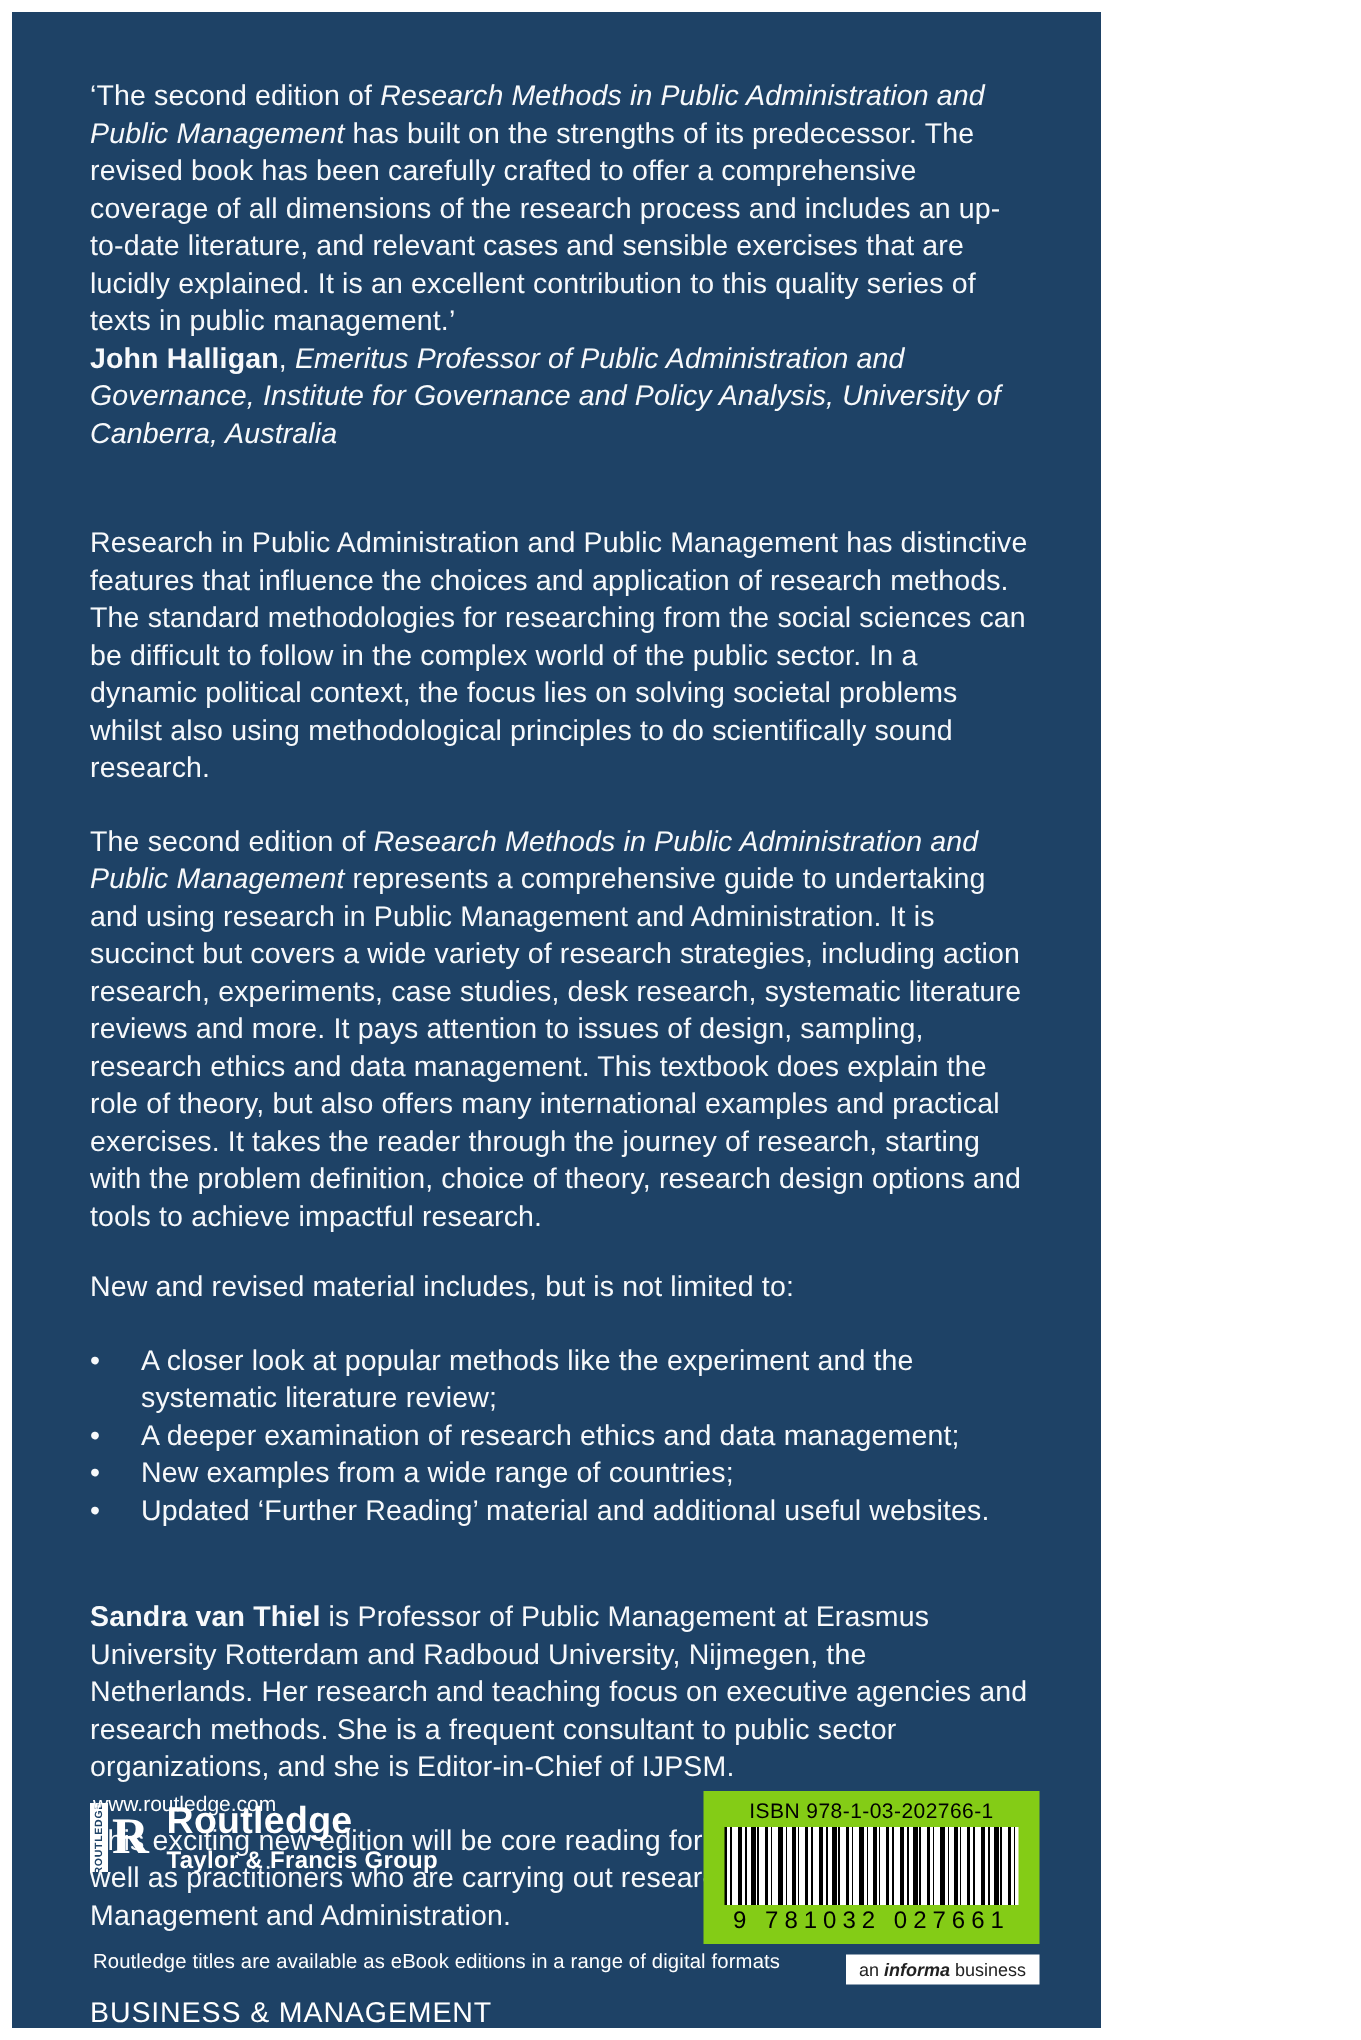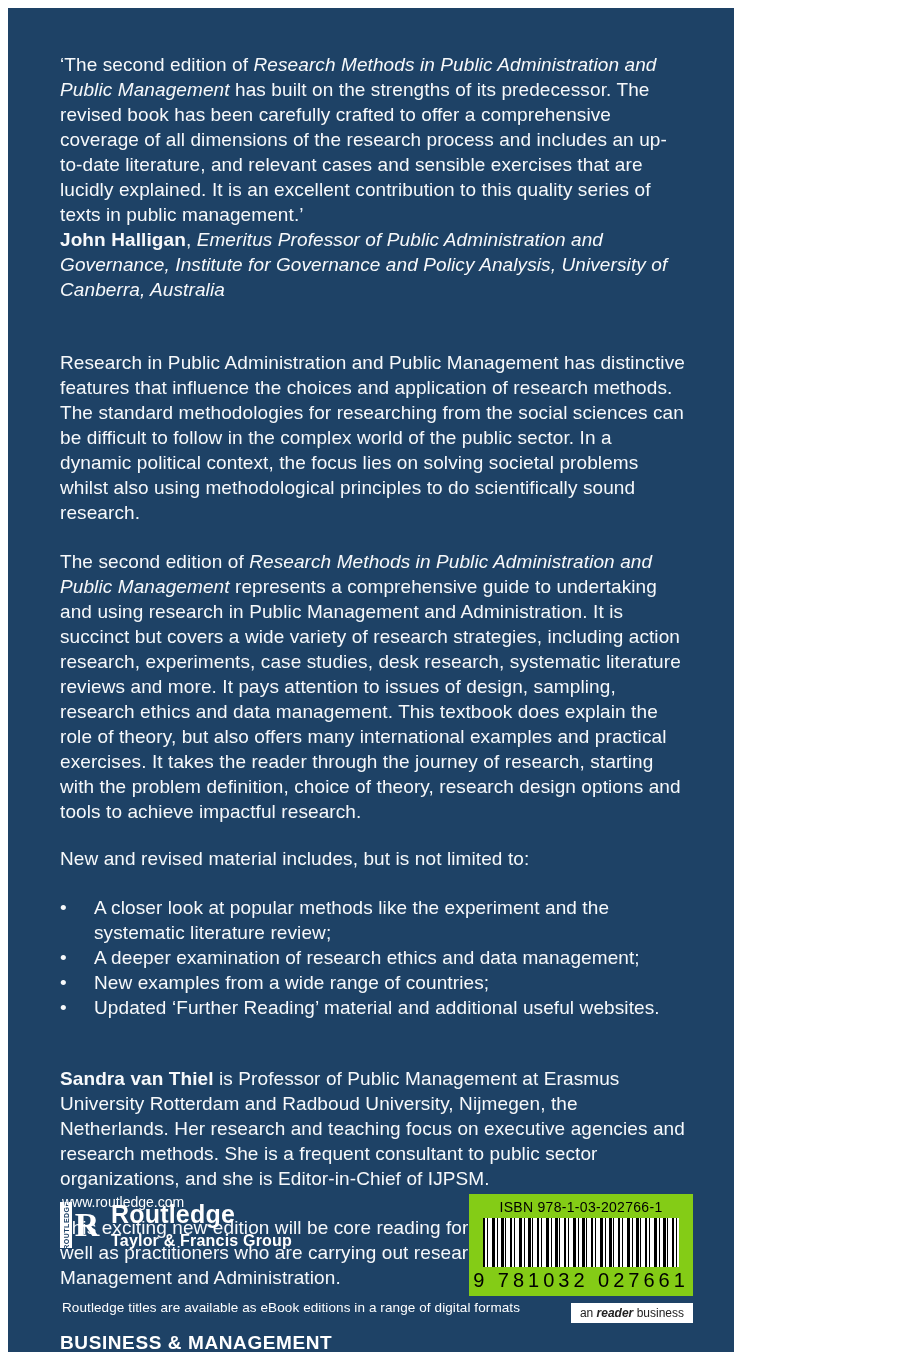--- a/index.html
+++ b/index.html
@@ -46,21 +46,21 @@
   }
   ul.bullets .marker {
     flex: 0 0 34px;
   }
   ul.bullets .bullet-text { flex: 1; }
   .closing { margin-top: 24px; }
   .bio { margin-top: 46px; }
   .category {
     margin-top: 42px;
     font-size: 19px;
-    font-weight: bold;
+    font-weight: normal;
     letter-spacing: 0.6px;
   }
   .cover-credit {
     margin-top: 20px;
     font-size: 15px;
     letter-spacing: 0.2px;
   }
 
   
   .logo-block {
@@ -152,21 +152,21 @@
     background: repeating-linear-gradient(90deg,
       #000 0 2px, #fff 2px 4px,
       #000 4px 5px, #fff 5px 9px,
       #000 9px 12px, #fff 12px 14px,
       #000 14px 15px, #fff 15px 18px,
       #000 18px 21px, #fff 21px 22px,
       #000 22px 23px, #fff 23px 27px);
   }
   .isbn-digits {
     margin-top: 2px;
-    font-size: 20px;
+    font-size: 16px;
     letter-spacing: 4px;
     white-space: nowrap;
   }
   .informa-box {
     position: absolute;
     right: 41px;
     top: 1295px;
     background: #ffffff;
     color: #222222;
     font-size: 12px;
@@ -231,16 +231,16 @@
     <p class="website">www.routledge.com</p>
 
     <p class="ebook-note">Routledge titles are available as eBook editions in a range of digital formats</p>
 
     <div class="barcode-box">
       <div class="isbn-label">ISBN 978-1-03-202766-1</div>
       <div class="barcode-bars"></div>
       <div class="isbn-digits">9 781032 027661</div>
     </div>
 
-    <div class="informa-box"><span>an </span><span class="bold italic">reader</span><span> business</span></div>
+    <div class="informa-box"><span>an </span><span class="bold italic">informa</span><span> business</span></div>
 
   </div>
 </div>
 
 </body></html>

